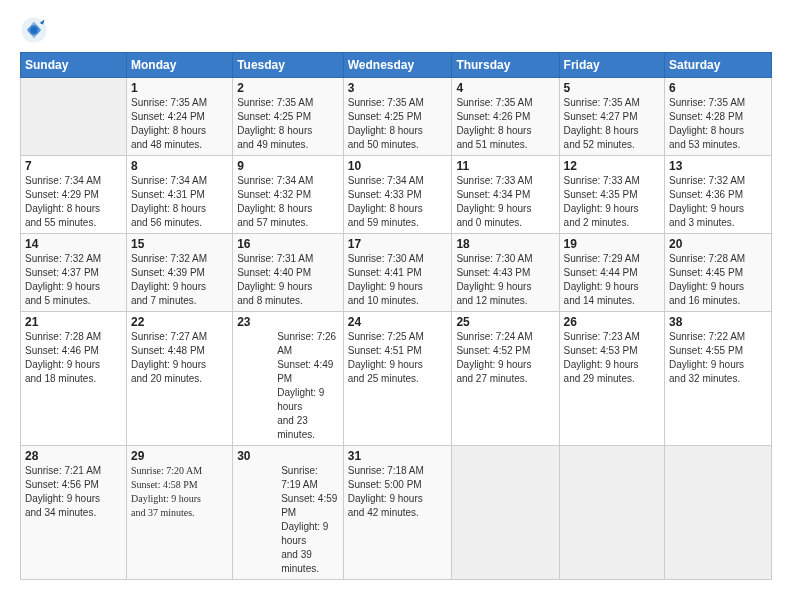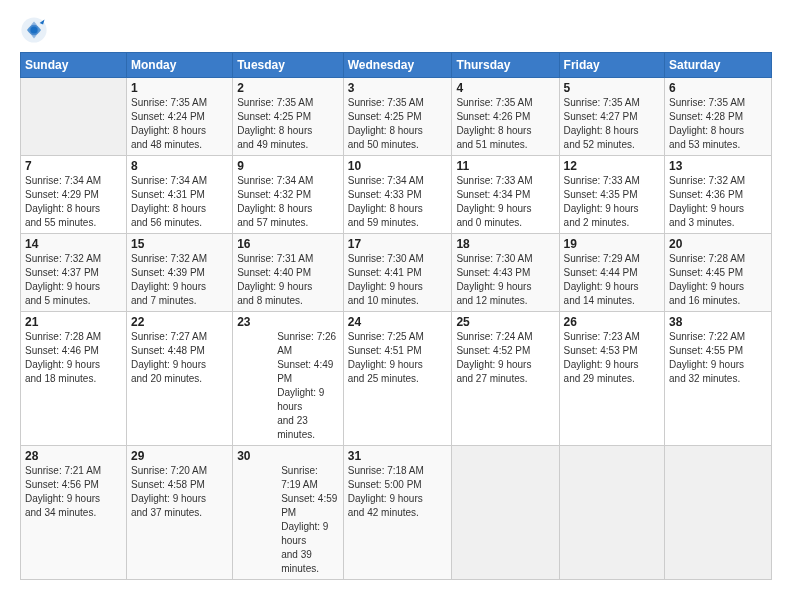--- a/index.html
+++ b/index.html
@@ -334,21 +334,21 @@
         <tr>
           <td>
             <span class="day-num">28</span>
             <div class="day-info" style="white-space: pre-line;">Sunrise: 7:21 AM
 Sunset: 4:56 PM
 Daylight: 9 hours
 and 34 minutes.</div>
           </td>
           <td>
             <span class="day-num">29</span>
-            <div class="day-info" style="white-space: pre-line;">Sunrise: 7:20 AM
+            <div class="day-info" style="white-space: pre-line; font-family: Liberation Serif, serif;">Sunrise: 7:20 AM
 Sunset: 4:58 PM
 Daylight: 9 hours
 and 37 minutes.</div>
           </td>
           <td>
             <span class="day-num">30</span>
             <div class="day-info" style="white-space: pre-line; margin-left: 44px;">Sunrise: 7:19 AM
 Sunset: 4:59 PM
 Daylight: 9 hours
 and 39 minutes.</div>

